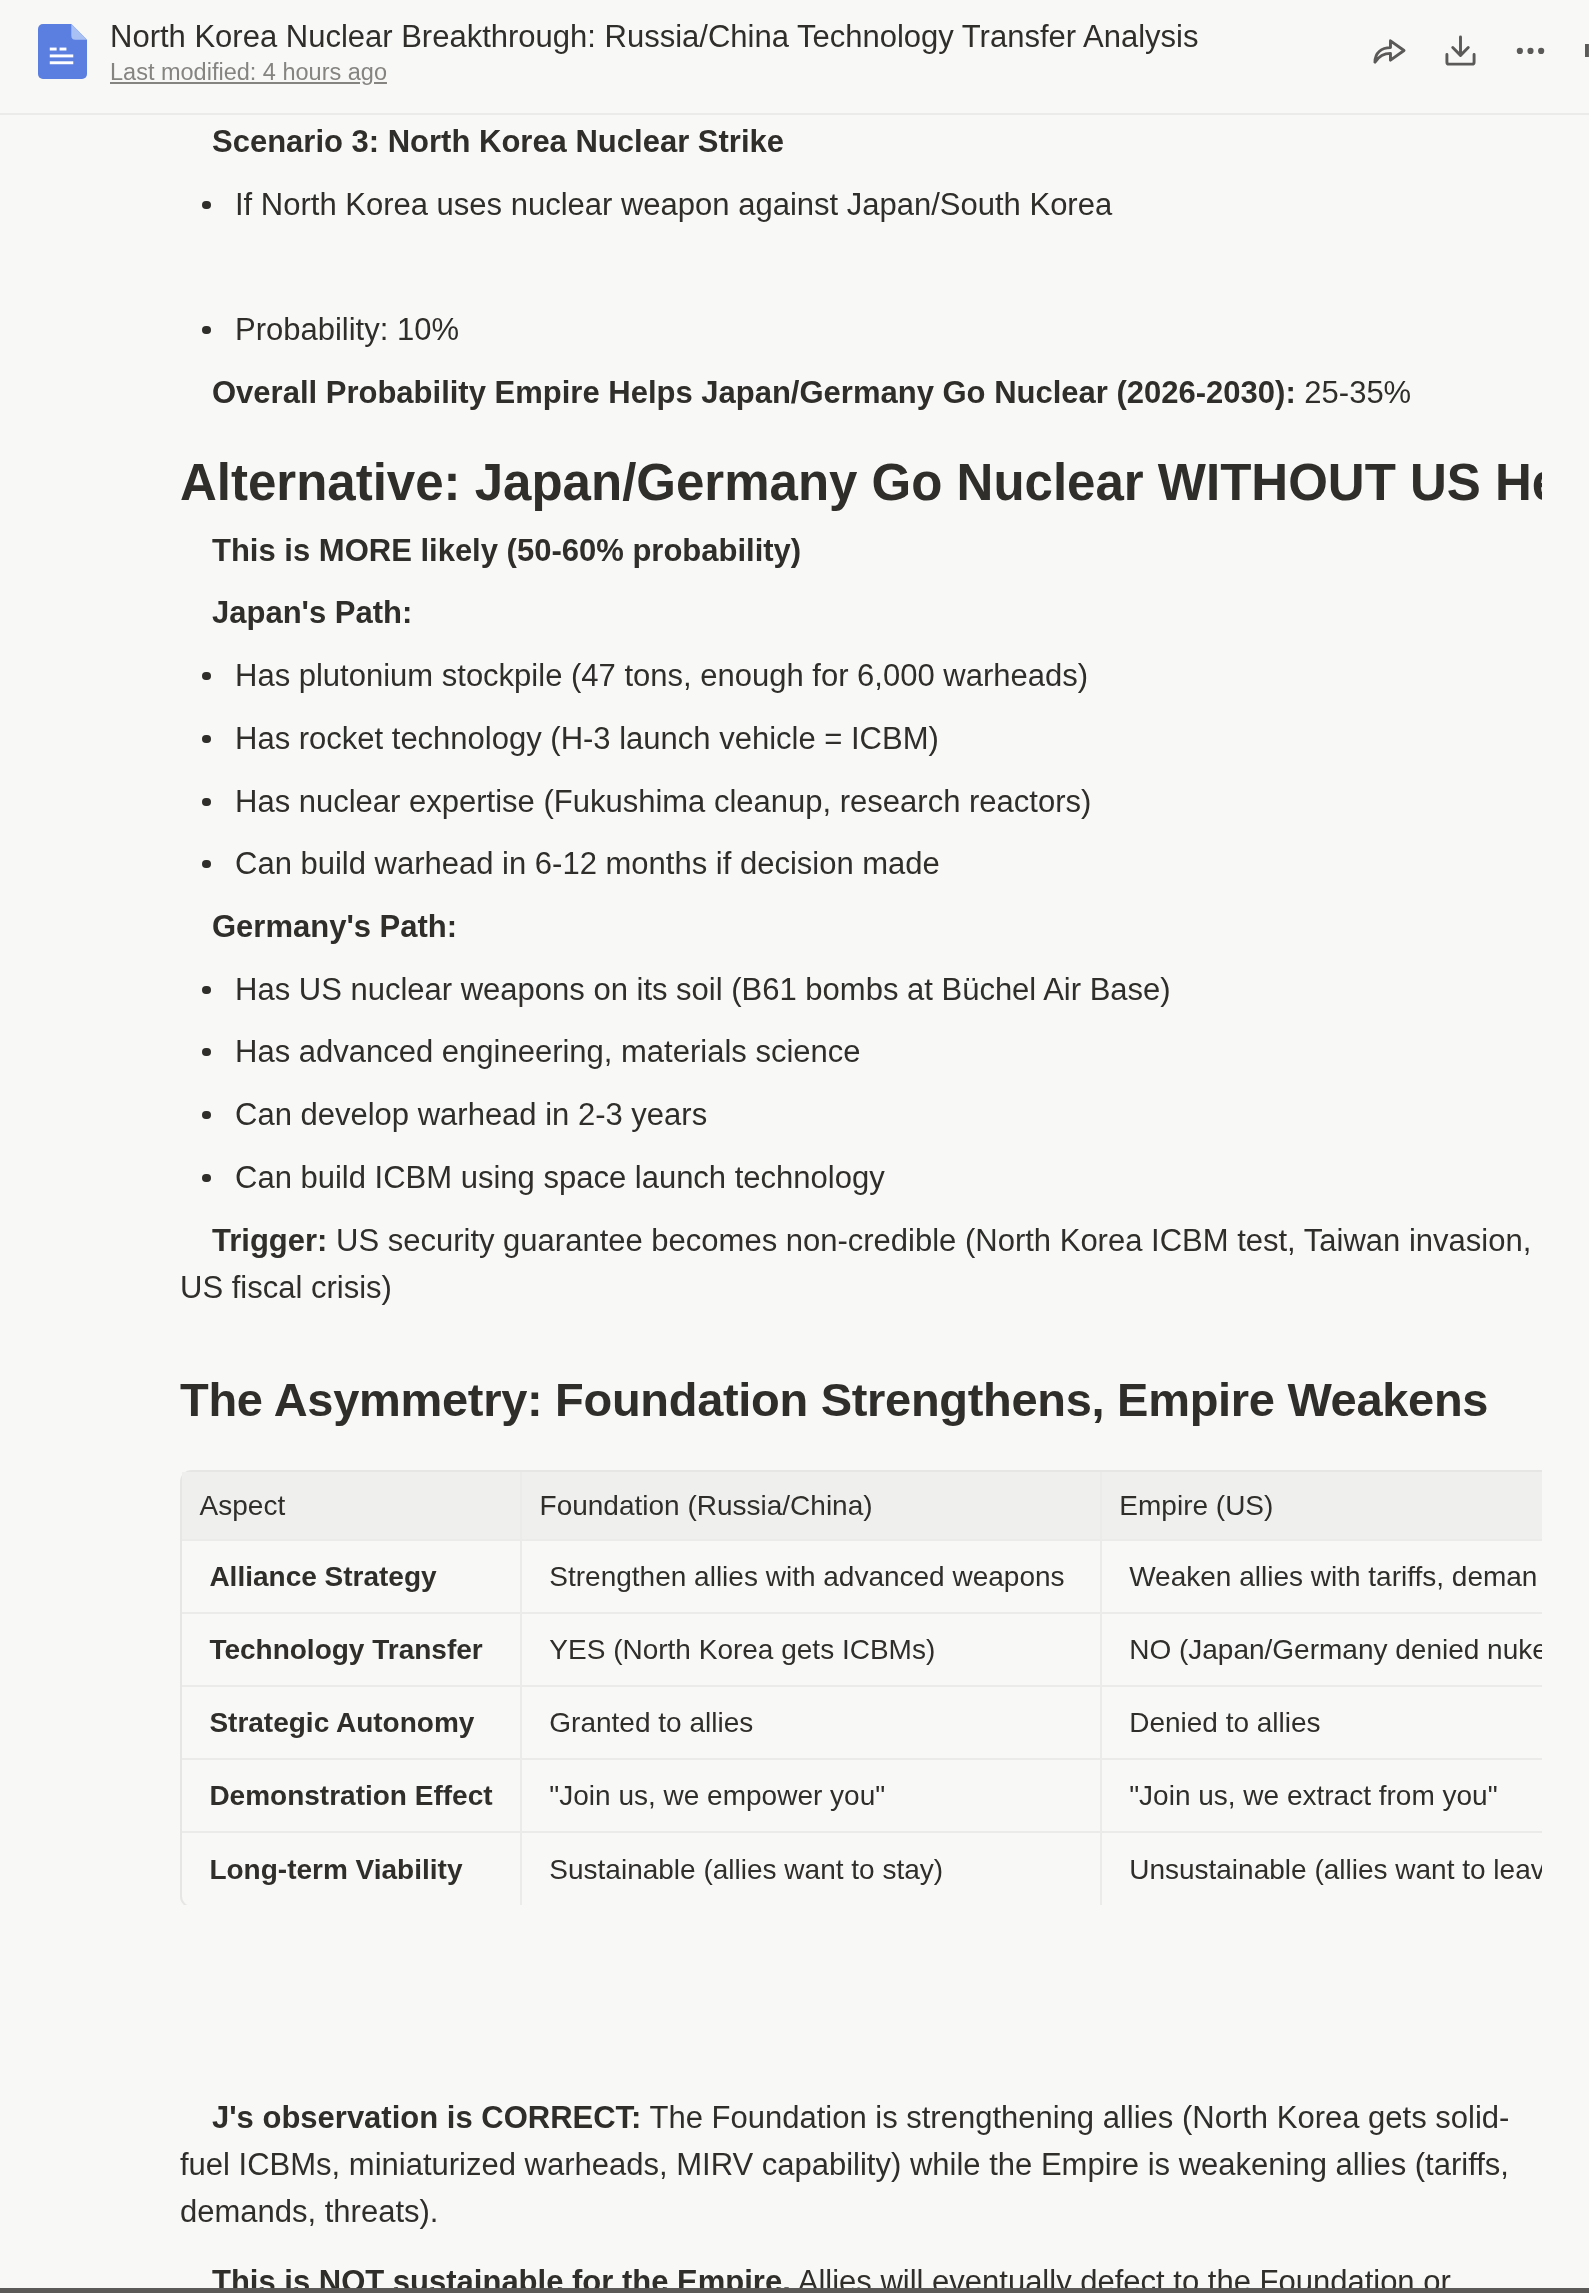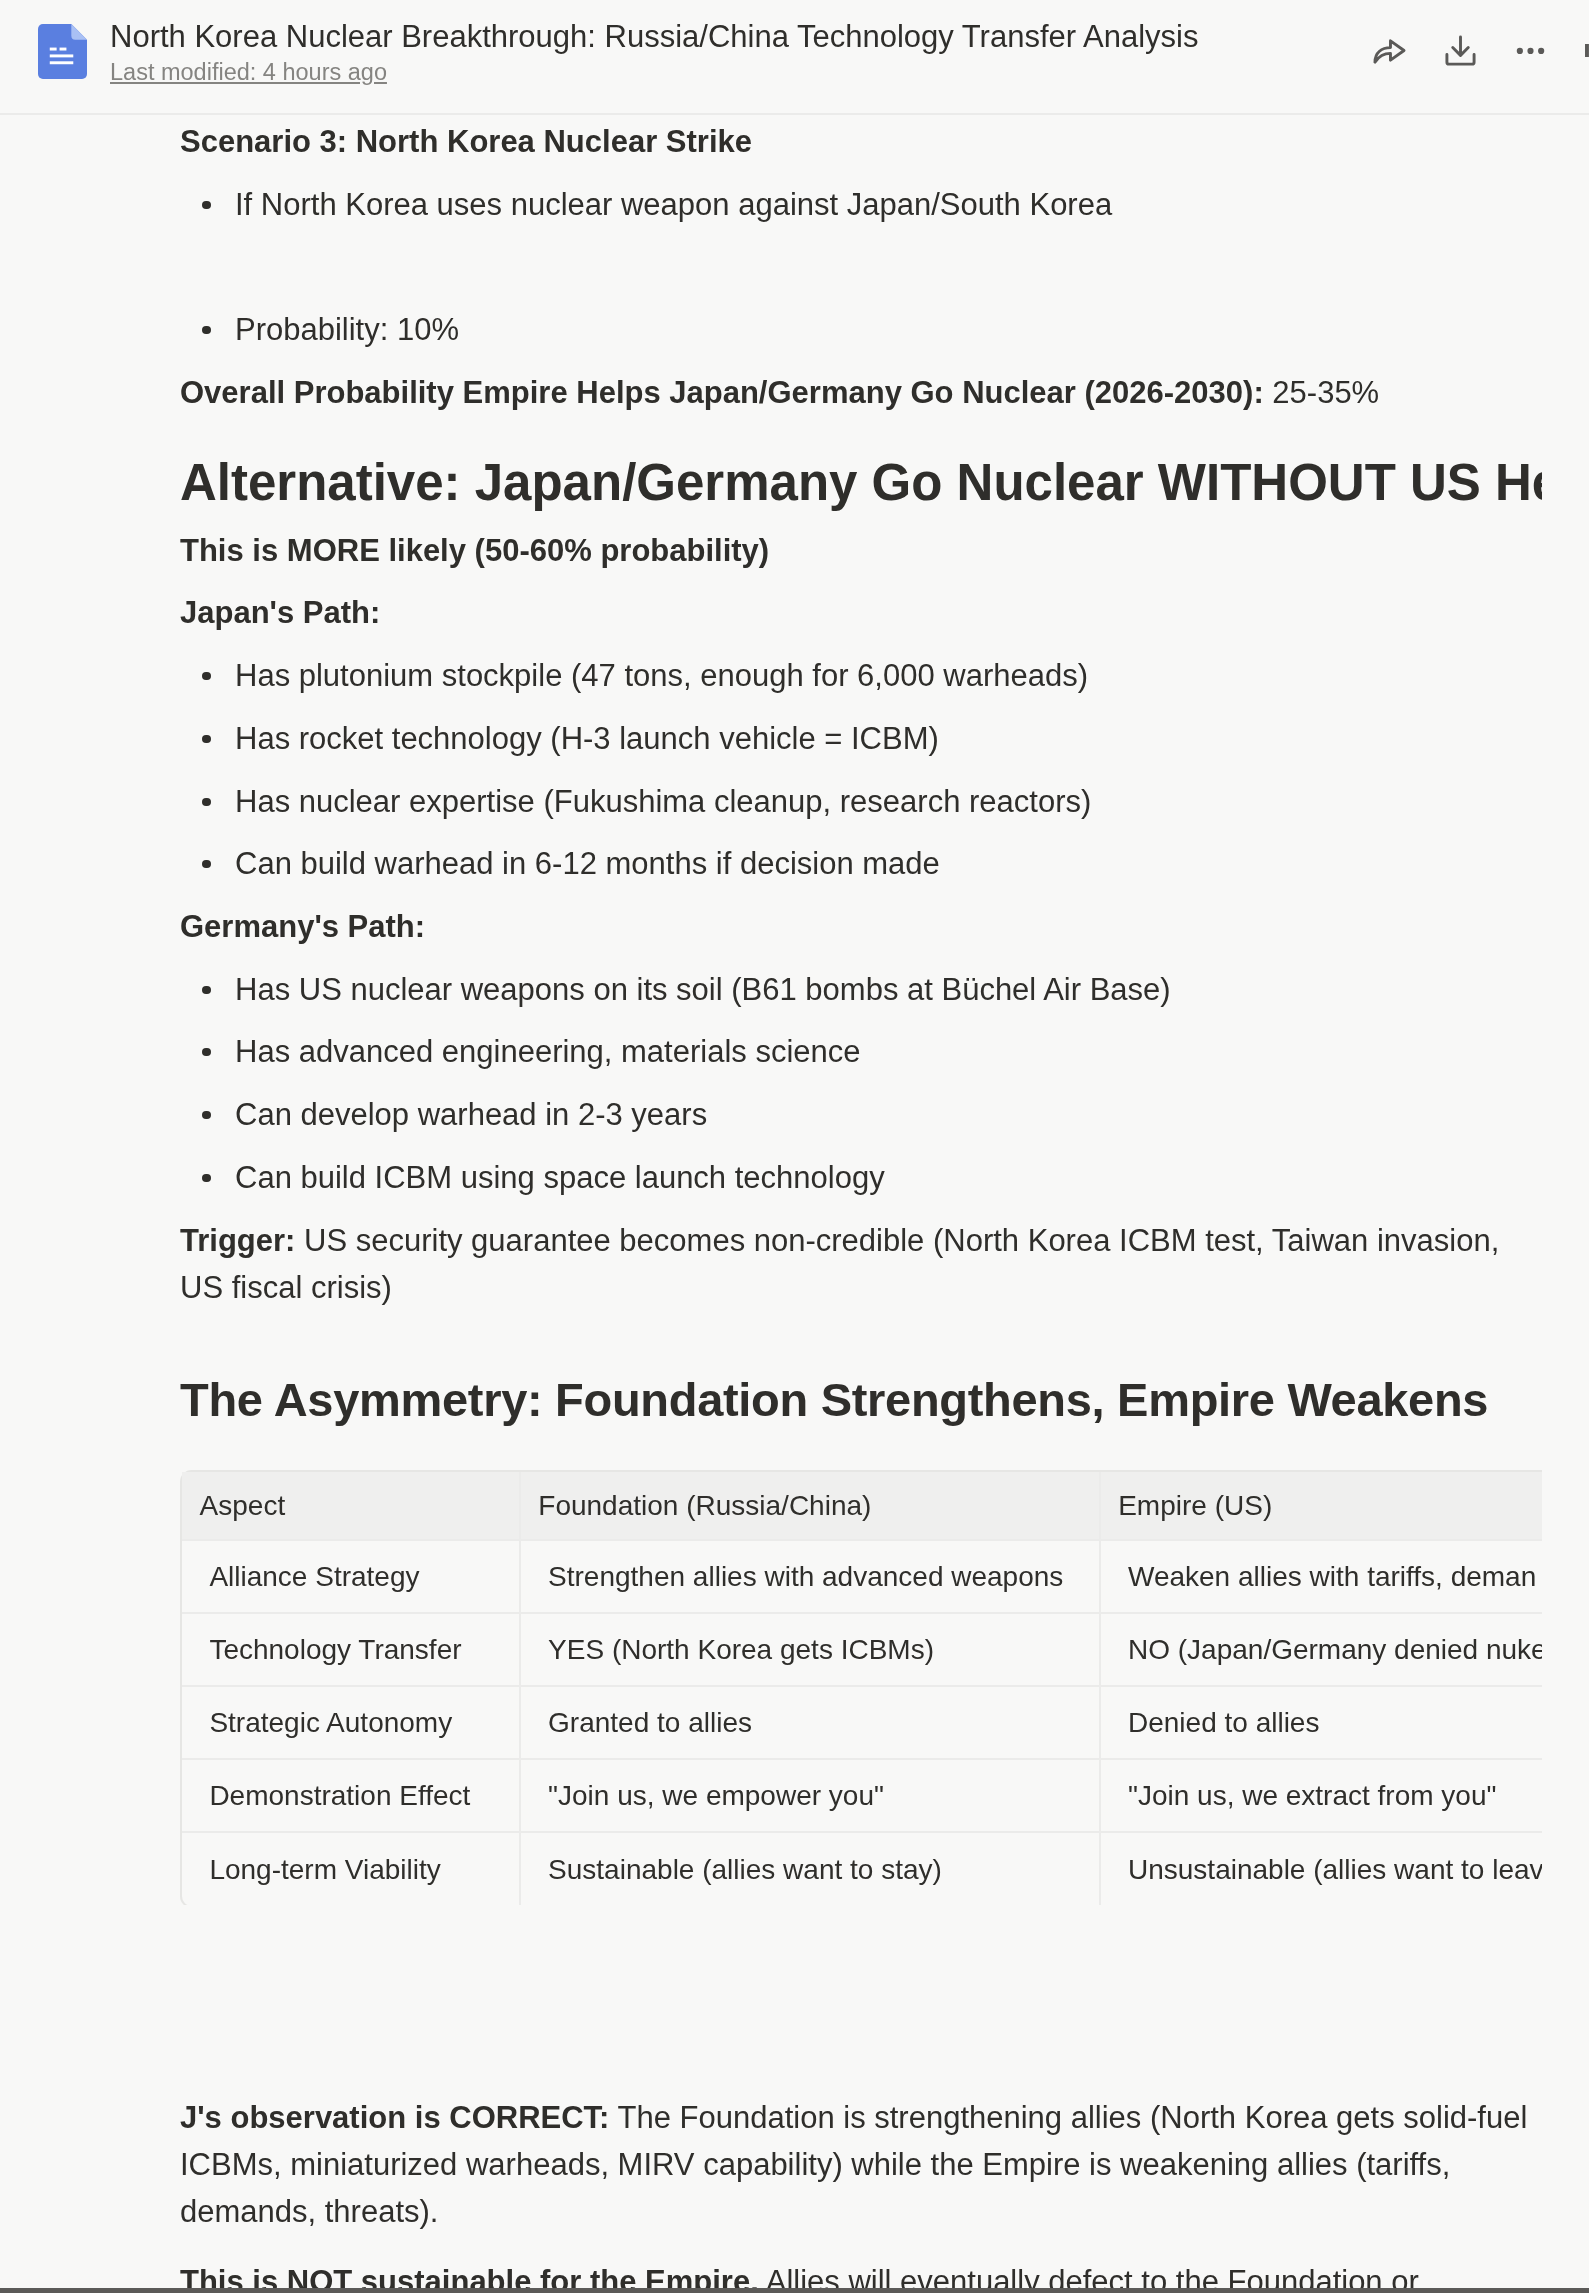--- a/index.html
+++ b/index.html
@@ -24,39 +24,39 @@
   .share-btn { left: 1368px; }
   .download-btn { left: 1439px; }
   .more-btn { left: 1509px; }
   .edge-btn { left: 1580px; width: 19.6px; }
 
   .content {
     position: absolute; left: 180px; top: 115px; width: 1362px; height: 2174px; overflow: hidden;
   }
   .p { position: absolute; left: 0; font-size: 31px; line-height: 47px; white-space: nowrap; }
   .p.wrap { white-space: normal; width: 1362px; }
-  .b { font-weight: bold; }
+  .b { font-weight: bold; margin-left: 32px; }
   .li { position: absolute; left: 55px; font-size: 31px; line-height: 47px; white-space: nowrap; }
   .li::before { content: ""; position: absolute; left: -33px; top: 19.6px; width: 8.8px; height: 8.8px; border-radius: 50%; background: #2f2e2b; }
   .h3 { position: absolute; left: 0; font-size: 51px; line-height: 51px; font-weight: bold; white-space: nowrap; }
   .h2 { position: absolute; left: 0; font-size: 47px; line-height: 59px; font-weight: bold; white-space: nowrap; letter-spacing: -0.3px; }
 
   .table-wrap {
     position: absolute; left: 0; top: 1355px; width: 1362px; height: 435px; overflow: hidden;
   }
   table {
     border-collapse: separate; border-spacing: 0; width: 1588px;
     border: 2px solid #e6e6e4; border-radius: 11.8px; background: #f8f8f7;
     font-size: 28px;
   }
   th, td { text-align: left; white-space: nowrap; border-bottom: 2px solid #ebebea; border-right: 2px solid #ebebea; }
   th { background: #efefee; font-weight: normal; height: 69px; padding: 0 17.6px; }
   td { height: 73px; padding: 0 27.4px; }
   tr:last-child td { border-bottom: none; }
-  td.aspect { font-weight: normal; }
+  td.aspect { font-weight: bold; }
   col.c1 { width: 339px; } col.c2 { width: 580px; } col.c3 { width: 668px; }
 
   .bottom-bar { position: absolute; left: 0; top: 2288px; width: 1590px; height: 5.9px; background: #5b5a58; }
 </style>
 </head>
 <body>
 
 <div class="topbar">
   <svg class="doc-icon" viewBox="0 0 50 56" width="49" height="55">
     <path d="M5 0 H34 L50 16 V51 A5 5 0 0 1 45 56 H5 A5 5 0 0 1 0 51 V5 A5 5 0 0 1 5 0 Z" fill="#5a7fe0"></path>

